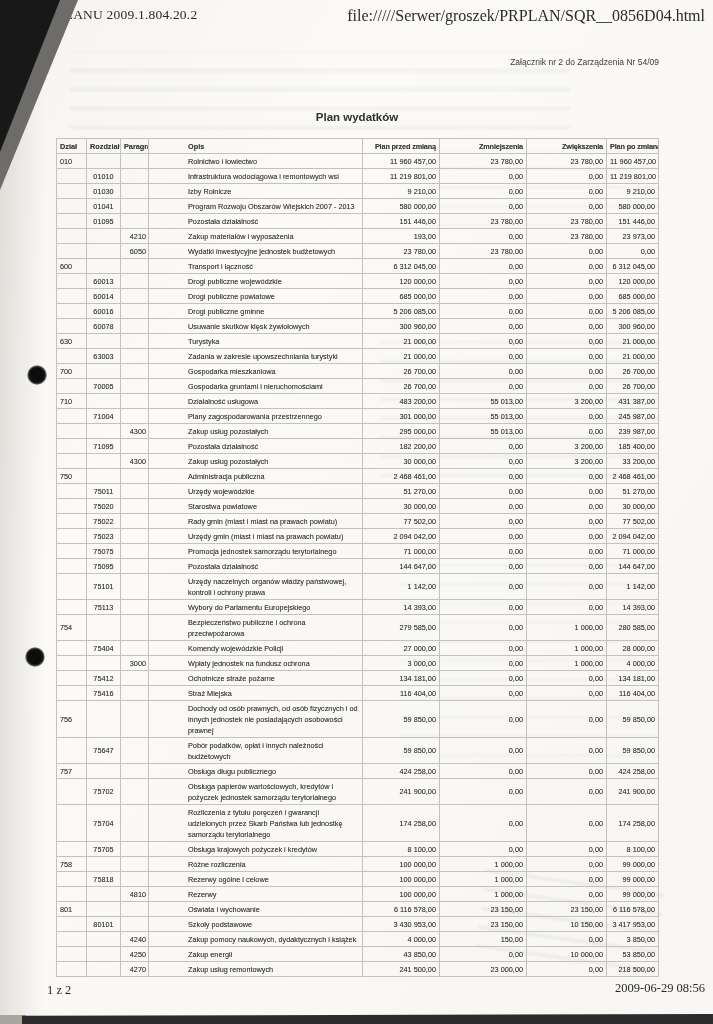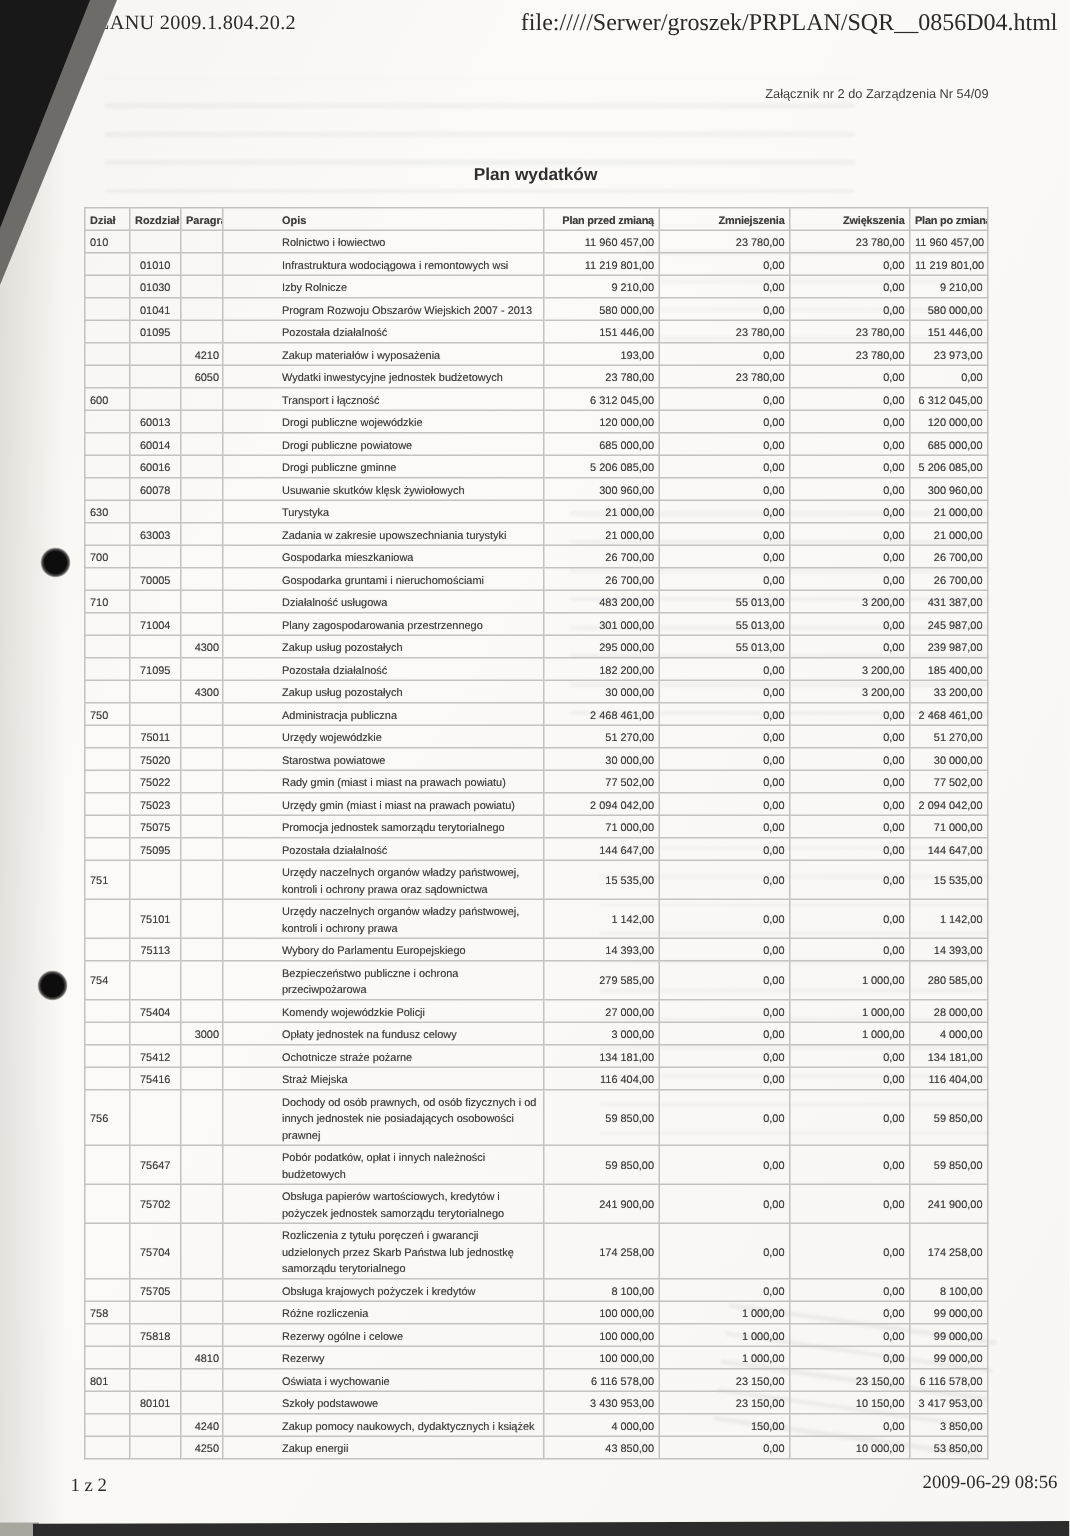--- a/index.html
+++ b/index.html
@@ -404,30 +404,20 @@
       <td class="c0"></td>
       <td class="c1">75095</td>
       <td class="c2"></td>
       <td class="c3">Pozostała działalność</td>
       <td class="c4">144 647,00</td>
       <td class="c5">0,00</td>
       <td class="c6">0,00</td>
       <td class="c7">144 647,00</td>
     </tr>
 
-    <tr>
-      <td class="c0">751</td>
-      <td class="c1"></td>
-      <td class="c2"></td>
-      <td class="c3">Urzędy naczelnych organów władzy państwowej, kontroli i ochrony prawa oraz sądownictwa</td>
-      <td class="c4">15 535,00</td>
-      <td class="c5">0,00</td>
-      <td class="c6">0,00</td>
-      <td class="c7">15 535,00</td>
-    </tr>
 
     <tr>
       <td class="c0"></td>
       <td class="c1">75101</td>
       <td class="c2"></td>
       <td class="c3">Urzędy naczelnych organów władzy państwowej, kontroli i ochrony prawa</td>
       <td class="c4">1 142,00</td>
       <td class="c5">0,00</td>
       <td class="c6">0,00</td>
       <td class="c7">1 142,00</td>
@@ -463,21 +453,21 @@
       <td class="c4">27 000,00</td>
       <td class="c5">0,00</td>
       <td class="c6">1 000,00</td>
       <td class="c7">28 000,00</td>
     </tr>
 
     <tr>
       <td class="c0"></td>
       <td class="c1"></td>
       <td class="c2">3000</td>
-      <td class="c3">Opłaty jednostek na fundusz celowy</td>
+      <td class="c3">Wpłaty jednostek na fundusz ochrona</td>
       <td class="c4">3 000,00</td>
       <td class="c5">0,00</td>
       <td class="c6">1 000,00</td>
       <td class="c7">4 000,00</td>
     </tr>
 
     <tr>
       <td class="c0"></td>
       <td class="c1">75412</td>
       <td class="c2"></td>
@@ -515,20 +505,30 @@
       <td class="c0"></td>
       <td class="c1">75647</td>
       <td class="c2"></td>
       <td class="c3">Pobór podatków, opłat i innych należności budżetowych</td>
       <td class="c4">59 850,00</td>
       <td class="c5">0,00</td>
       <td class="c6">0,00</td>
       <td class="c7">59 850,00</td>
     </tr>
 
+    <tr>
+      <td class="c0">757</td>
+      <td class="c1"></td>
+      <td class="c2"></td>
+      <td class="c3">Obsługa długu publicznego</td>
+      <td class="c4">424 258,00</td>
+      <td class="c5">0,00</td>
+      <td class="c6">0,00</td>
+      <td class="c7">424 258,00</td>
+    </tr>
 
     <tr>
       <td class="c0"></td>
       <td class="c1">75702</td>
       <td class="c2"></td>
       <td class="c3">Obsługa papierów wartościowych, kredytów i pożyczek jednostek samorządu terytorialnego</td>
       <td class="c4">241 900,00</td>
       <td class="c5">0,00</td>
       <td class="c6">0,00</td>
       <td class="c7">241 900,00</td>
@@ -626,20 +626,30 @@
       <td class="c0"></td>
       <td class="c1"></td>
       <td class="c2">4250</td>
       <td class="c3">Zakup energii</td>
       <td class="c4">43 850,00</td>
       <td class="c5">0,00</td>
       <td class="c6">10 000,00</td>
       <td class="c7">53 850,00</td>
     </tr>
 
+    <tr>
+      <td class="c0"></td>
+      <td class="c1"></td>
+      <td class="c2">4270</td>
+      <td class="c3">Zakup usług remontowych</td>
+      <td class="c4">241 500,00</td>
+      <td class="c5">23 000,00</td>
+      <td class="c6">0,00</td>
+      <td class="c7">218 500,00</td>
+    </tr>
 
   </tbody>
     </table>
   </div>
 
   <div class="footer-left serif">1 z 2</div>
   <div class="footer-right serif">2009-06-29 08:56</div>
 
   <div class="corner-gray"></div>
   <div class="corner-black"></div>

